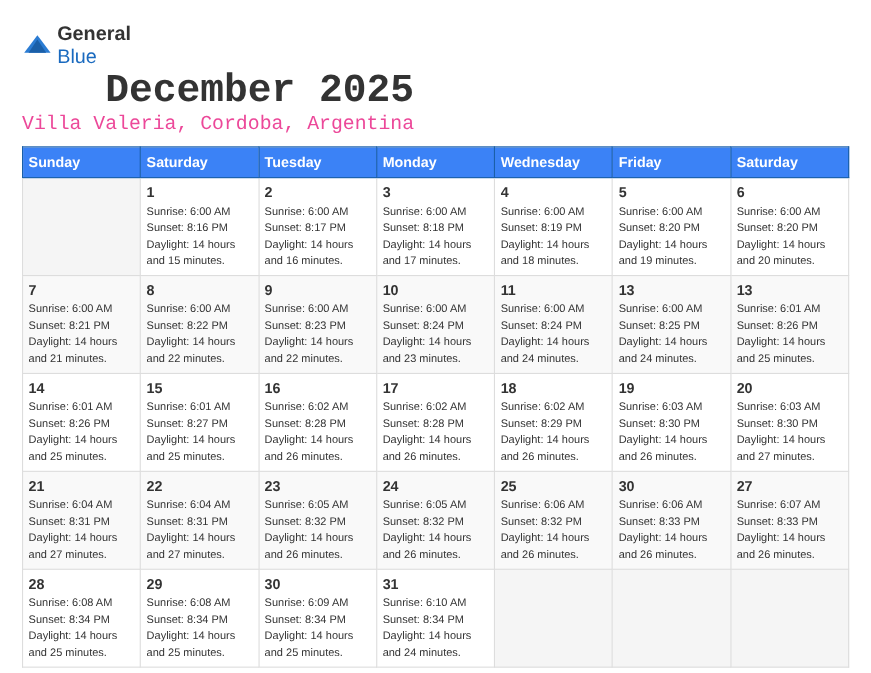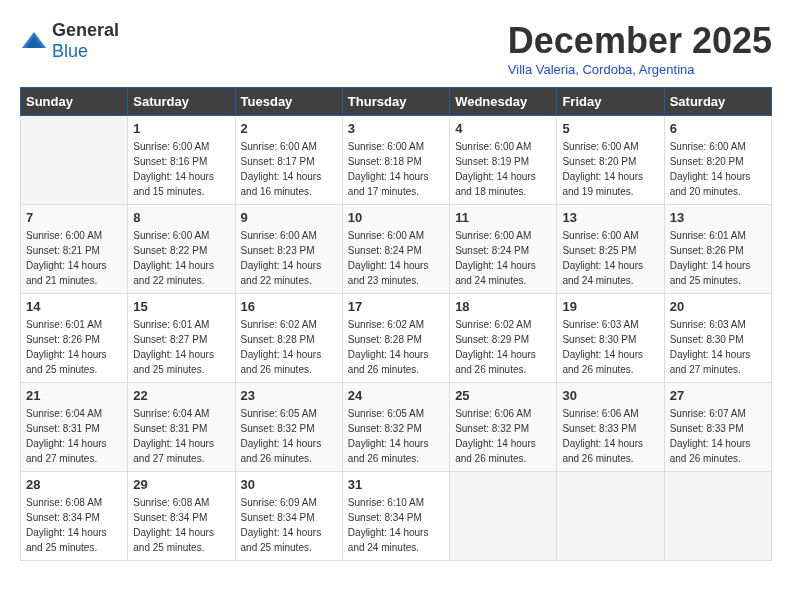--- a/index.html
+++ b/index.html
@@ -8,20 +8,21 @@
       background: #fff;
       width: 792px;
       min-height: 612px;
       padding: 20px;
     }
     .header-area {
       display: flex;
       justify-content: space-between;
       align-items: flex-start;
       margin-bottom: 10px;
+      flex-direction: column;
     }
     .logo {
       display: flex;
       align-items: center;
       gap: 4px;
     }
     .logo-text-general {
       font-size: 18px;
       font-weight: bold;
       color: #333;
@@ -29,38 +30,39 @@
     .logo-text-blue {
       font-size: 18px;
       font-weight: normal;
       color: #1a6abf;
     }
     .logo-icon {
       width: 28px;
       height: 22px;
     }
     .title-area {
-      text-align: left;
+      text-align: right;
+      font-family: Liberation Mono, monospace;
     }
     .month-title {
       font-size: 36px;
       font-weight: bold;
       color: #333;
     }
     .location-title {
-      font-size: 13px;
-      color: #1d4ed8;
+      font-size: 18px;
+      color: #ec4899;
     }
     .calendar-table {
       width: 100%;
       border-collapse: collapse;
       border: 1px solid #ccc;
     }
     .calendar-table thead tr th {
-      background-color: #404040;
+      background-color: #3b82f6;
       color: #fff;
       text-align: left;
       padding: 6px 5px;
       font-size: 13px;
       border: 1px solid #1a5fa8;
     }
     .calendar-table tbody tr td {
       vertical-align: top;
       padding: 5px;
       border: 1px solid #ddd;
@@ -107,21 +109,21 @@
     <div class="location-title">Villa Valeria, Cordoba, Argentina</div>
   </div>
 </div>
 
 <table class="calendar-table">
   <thead>
     <tr id="weekday-header">
     <th>Sunday</th>
         <th>Saturday</th>
         <th>Tuesday</th>
-        <th>Thursday</th>
+        <th>Monday</th>
         <th>Wednesday</th>
         <th>Friday</th>
         <th>Saturday</th>
       </tr>
   </thead>
   <tbody id="calendar-body">
   <tr>
         <td class="empty-cell"></td>
         <td>
           <span class="day-number">1</span>

